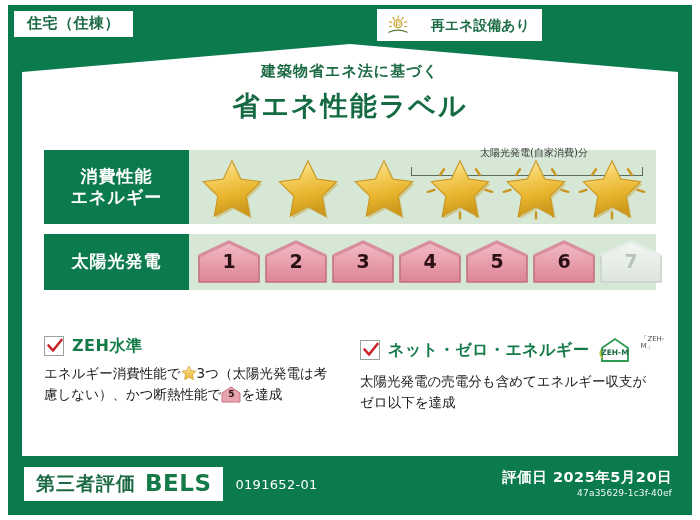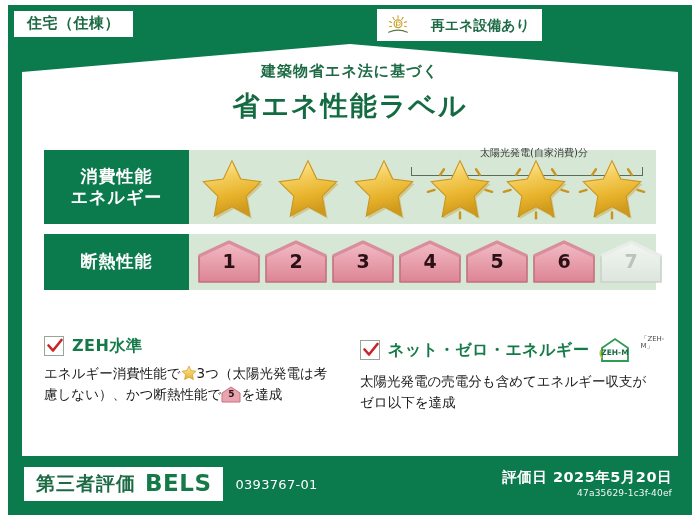--- a/index.html
+++ b/index.html
@@ -310,21 +310,21 @@
                 <polygon points="37 5 46.2 24.4 67.5 27.3 52 42.6 55.9 64 37 53.6 18.1 64 22 42.6 6.5 27.3 27.8 24.4" fill="#c9a33a" opacity="0.45" transform="translate(2,2.5)"></polygon>
                 <polygon points="37 5 46.2 24.4 67.5 27.3 52 42.6 55.9 64 37 53.6 18.1 64 22 42.6 6.5 27.3 27.8 24.4" fill="url(#sg6)" stroke="#c8961e" stroke-width="1.1"></polygon>
               </svg>
             </div>
           </div>
       </div>
     </div>
 
     <div class="perf-row insul">
       <div class="row-label">
-        <span>断熱性能</span>
+        <span>太陽光発電</span>
       </div>
       <div class="row-body">
         <div class="chips" id="chips-container">
             <div class="chip">
               <svg viewBox="0 0 64 44">
                 <defs>
                   <linearGradient id="cg1" x1="0" y1="0" x2="0" y2="1">
                     <stop offset="0" stop-color="#f2bcc5"></stop>
                     <stop offset="0.5" stop-color="#e8a0ad"></stop>
                     <stop offset="1" stop-color="#dc8494"></stop>
@@ -466,21 +466,21 @@
       </div>
       <div class="crit-desc">太陽光発電の売電分も含めてエネルギー収支がゼロ以下を達成</div>
     </div>
   </div>
 
   <div class="footer">
     <div class="bels-box">
       <span class="bels-jp">第三者評価</span>
       <span class="bels-en">BELS</span>
     </div>
-    <span class="bels-num">0393767-01</span>
+    <span class="bels-num">0191652-01</span>
     <div class="footer-right">
       <div class="eval-date">
         <span>評価日</span>
         <span>2025年5月20日</span>
       </div>
       <div class="eval-hash">47a35629-1c3f-40ef</div>
     </div>
   </div>
 
 </div>

